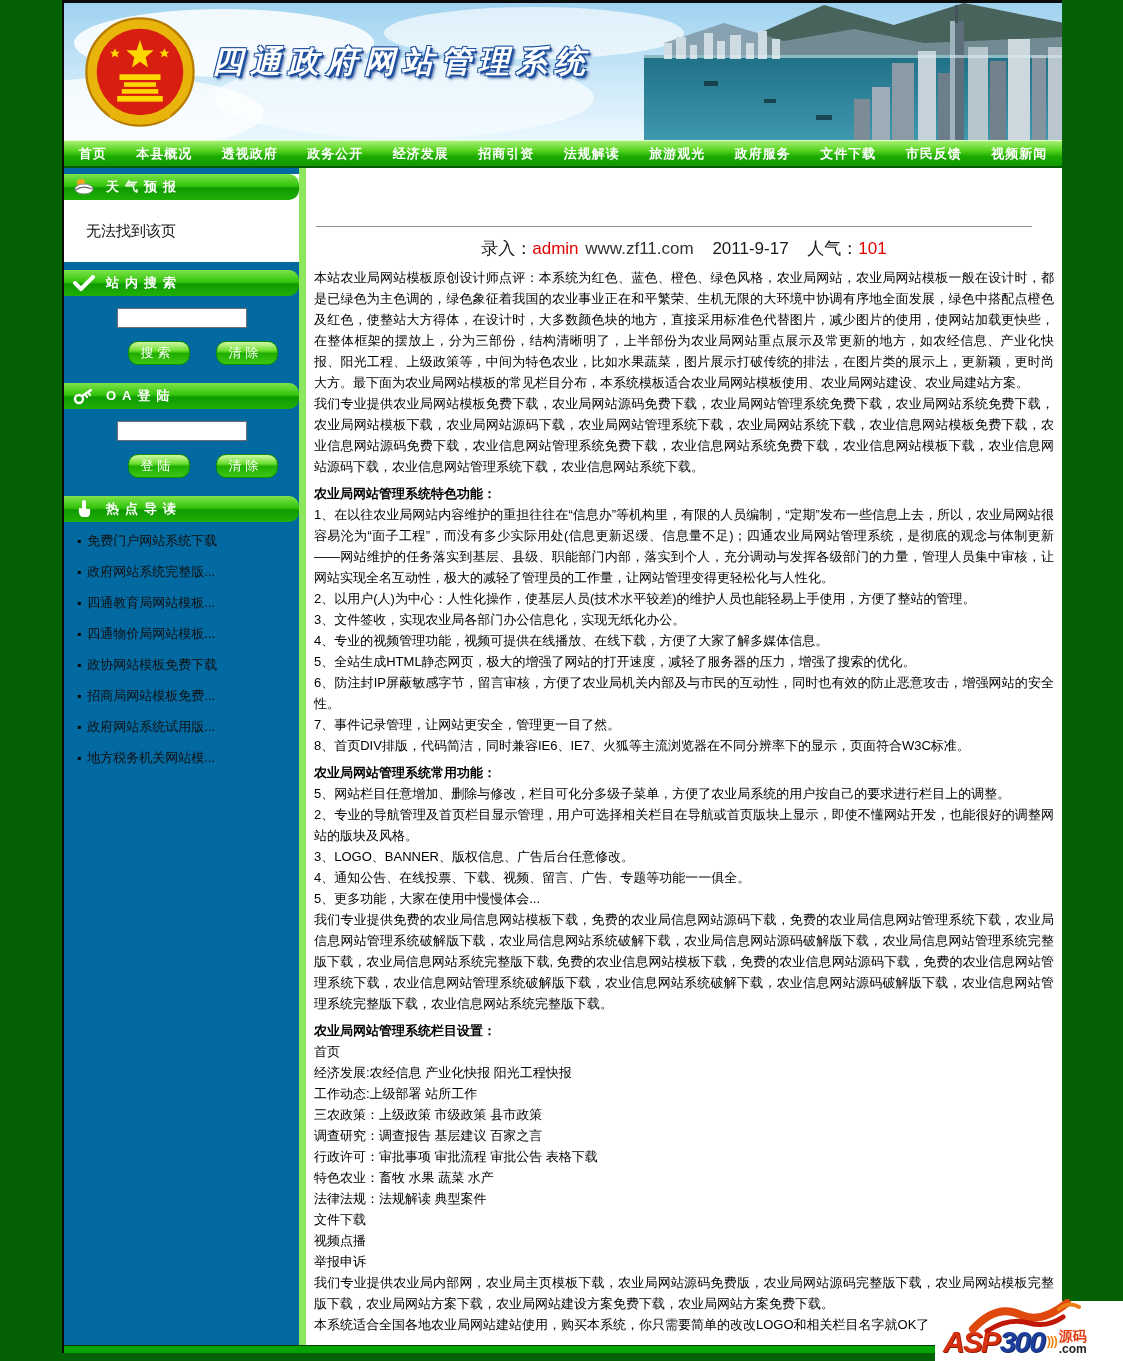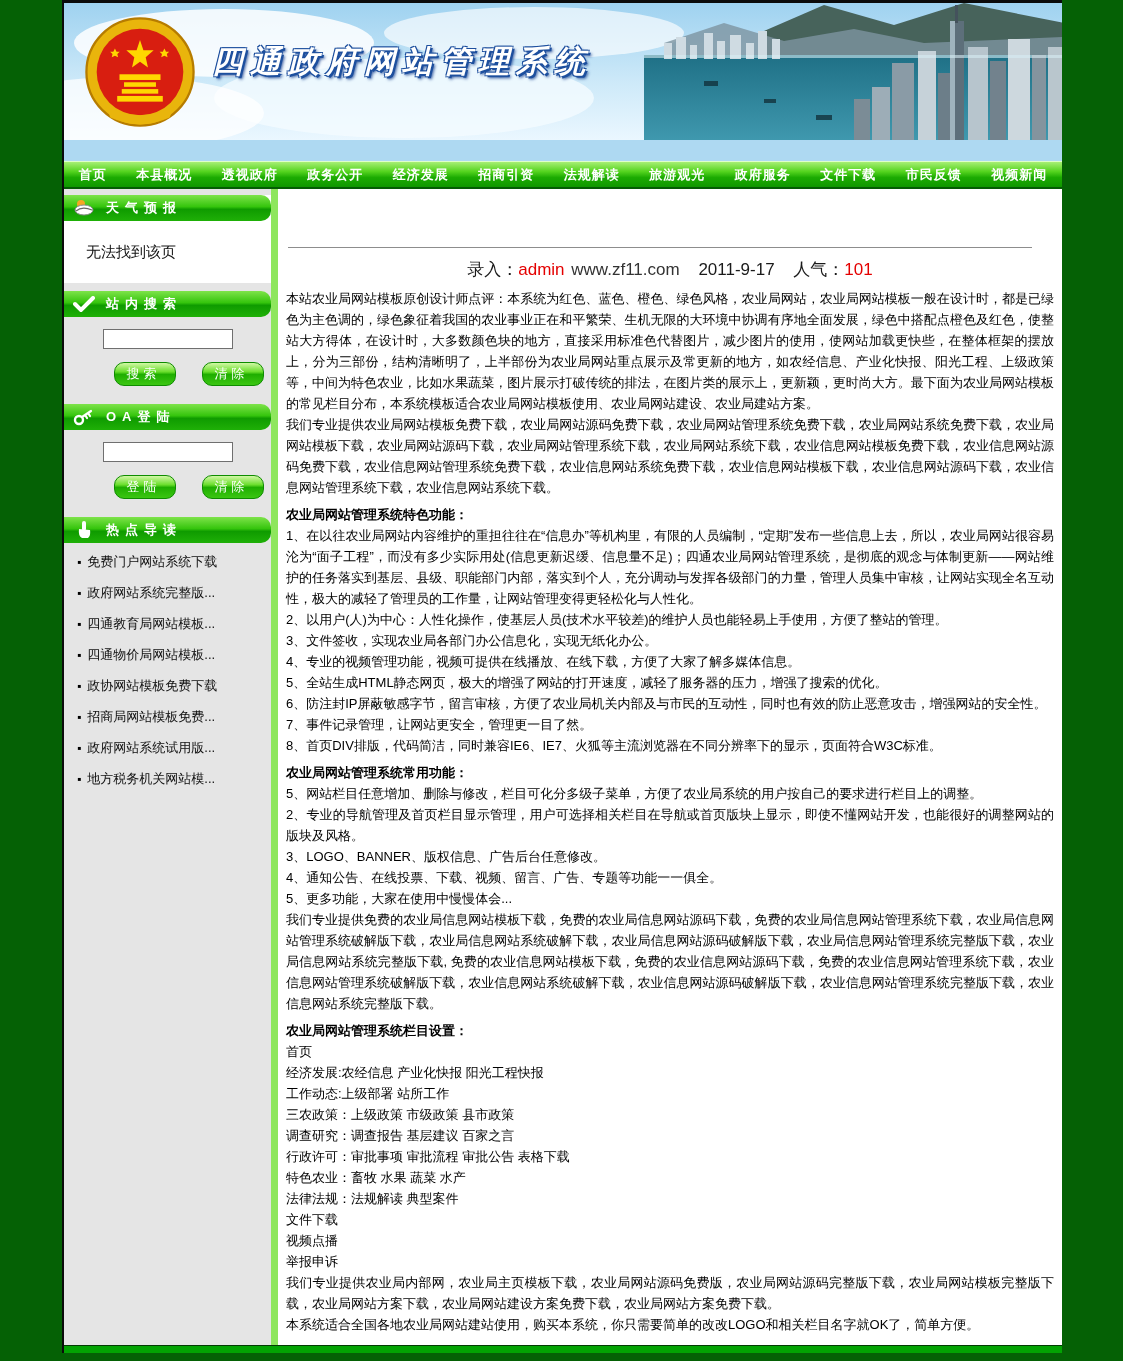--- a/index.html
+++ b/index.html
@@ -2,34 +2,34 @@
 <html><head>
 <meta charset="utf-8">
 <style>
   html,body{margin:0;padding:0;background:#056105;}
   *{box-sizing:border-box;}
   body{font-family:"Liberation Sans","DejaVu Sans",sans-serif;}
   .viewport{position:relative;width:1123px;height:1361px;background:#056105;overflow:hidden;}
   .page{position:absolute;left:62px;top:0;width:1000px;height:1353px;display:flex;flex-direction:column;
         border-left:2px solid #0b0b0b;border-top:3px solid #0b0b0b;}
   
-  .banner{position:relative;height:158px;overflow:hidden;background:#aed9f2;}
+  .banner{position:relative;height:137px;overflow:hidden;background:#aed9f2;}
   .banner svg.banner-bg{position:absolute;left:0;top:0;}
   .emblem{position:absolute;left:18px;top:12px;width:116px;height:114px;}
   .site-title{position:absolute;left:148px;top:38px;font-size:31px;font-weight:bold;letter-spacing:7px;
       color:#ffffff;font-style:italic;
       text-shadow:2px 2px 0 #1d4f9e,-1px -1px 0 #1d4f9e,1px -1px 0 #1d4f9e,-1px 1px 0 #1d4f9e,3px 3px 3px rgba(20,60,140,.8);}
   
   .topnav{height:28px;display:flex;align-items:center;justify-content:space-around;
       background:linear-gradient(180deg,#a7ef74 0%,#55d41f 38%,#1cab02 62%,#0f9700 100%);
       border-top:1px solid #dfffc9;border-bottom:2px solid #045c04;}
   .nav-item{color:#fff;font-size:13px;font-weight:bold;text-decoration:none;cursor:pointer;letter-spacing:1px;}
   
   .main{flex:1;display:flex;min-height:0;}
-  .sidebar{width:214px;background:#e5e5e5;border-right:7px solid #8ee65e;padding-top:6px;}
+  .sidebar{width:242px;background:#0369a1;border-right:7px solid #8ee65e;padding-top:6px;}
   .side-head{height:26px;margin:8px 0 0 0;display:flex;align-items:center;gap:10px;padding-left:8px;
       background:linear-gradient(180deg,#7ee34a 0%,#35c50d 45%,#0f9b00 55%,#1fb007 100%);
       border-radius:0 10px 10px 0;color:#fff;font-size:13px;font-weight:bold;letter-spacing:6px;}
   .side-head .icon{width:24px;height:22px;display:flex;align-items:center;justify-content:center;flex:0 0 auto;}
   .weather-wrap{background:#ffffff;padding:0;}
   .weather-head{margin-top:0;}
   .notfound{background:#ffffff;height:62px;display:flex;align-items:center;padding-left:22px;
       font-size:15px;color:#111;}
   .side-form{display:flex;flex-direction:column;align-items:center;padding:12px 0 10px 0;}
   .side-input{width:130px;height:20px;border:1px solid #6f6f6f;background:#fff;margin-bottom:13px;font-size:12px;padding:0 3px;}
@@ -269,13 +269,29 @@
             <div class="para">我们专业提供农业局内部网，农业局主页模板下载，农业局网站源码免费版，农业局网站源码完整版下载，农业局网站模板完整版下载，农业局网站方案下载，农业局网站建设方案免费下载，农业局网站方案免费下载。</div>
             <div class="para">本系统适合全国各地农业局网站建站使用，购买本系统，你只需要简单的改改LOGO和相关栏目名字就OK了，简单方便。</div>
           </div>
 
       </div>
     </div>
 
     <div class="bottom-bar"></div>
   </div>
 
+  <div class="asp-logo">
+    <svg class="flame" width="120" height="34" viewBox="0 0 120 34">
+      <path d="M10 30 Q34 4 58 16 Q78 25 104 4" stroke="#e0490e" stroke-width="8" fill="none" stroke-linecap="round"></path>
+      <path d="M24 32 Q46 18 66 24 Q84 29 100 18" stroke="#c11907" stroke-width="5" fill="none" stroke-linecap="round"></path>
+      <path d="M96 10 Q106 2 116 8" stroke="#ef7d16" stroke-width="4" fill="none" stroke-linecap="round"></path>
+    </svg>
+    <div class="asp-text">
+      <span class="asp">ASP</span>
+        <span class="n300">300</span>
+      <span class="marks">)))</span>
+      <span class="stack">
+        <span class="yuanma">源码</span>
+        <span class="dotcom">.com</span>
+      </span>
+    </div>
+  </div>
 </div>
 
 </body></html>

